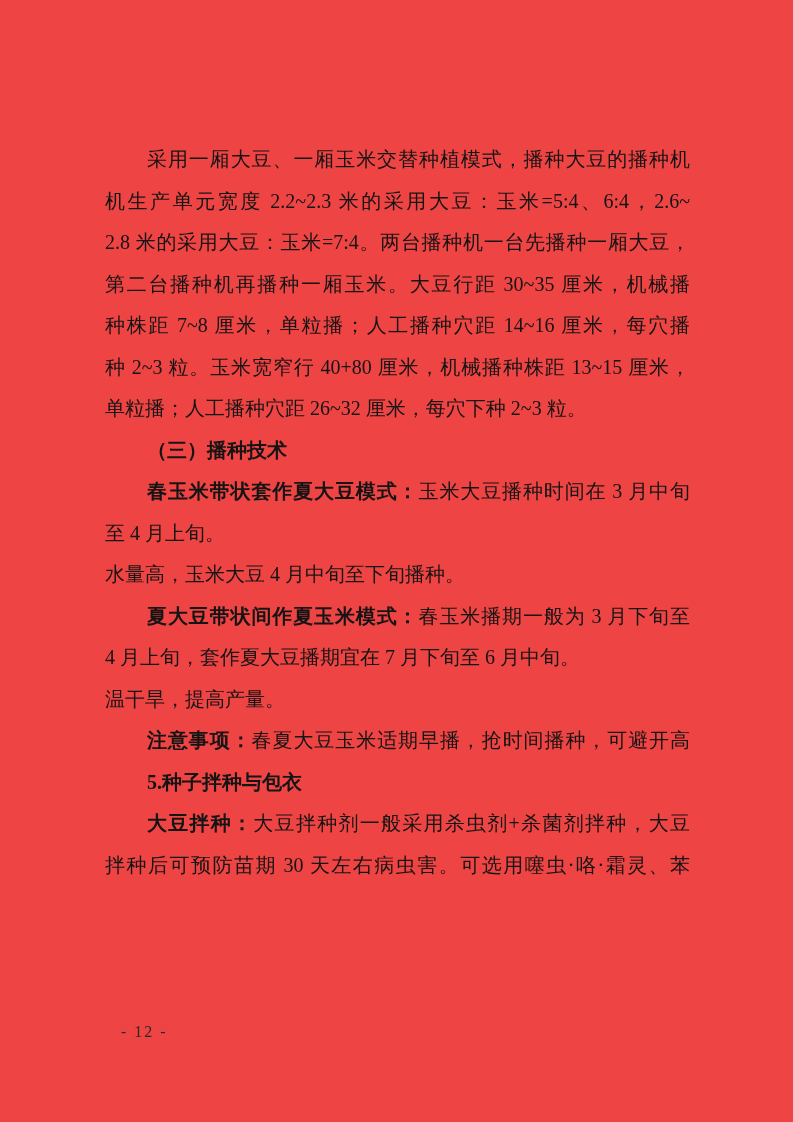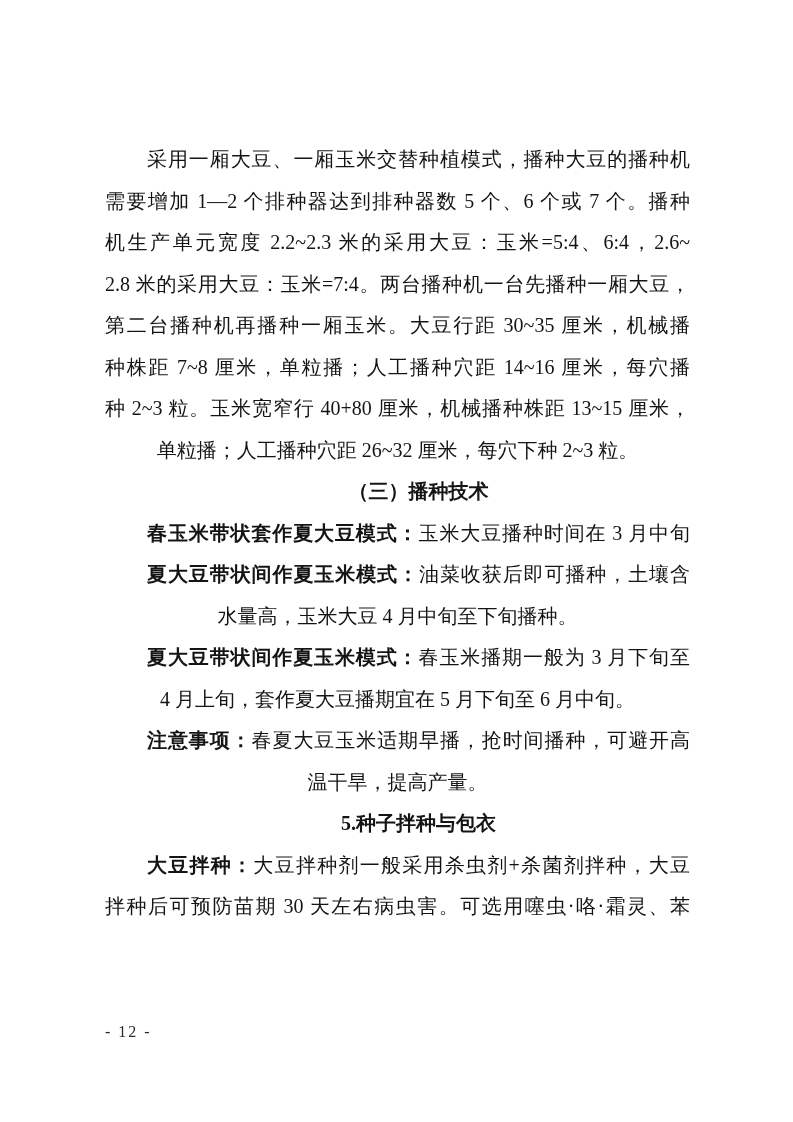--- a/index.html
+++ b/index.html
@@ -4,88 +4,87 @@
 <style>
   html, body {
     margin: 0;
     padding: 0;
     background: #e8e8e8;
   }
   .page {
     position: relative;
     width: 793px;
     height: 1122px;
-    background: #ffffff;
+    background: #ef4444;
     font-family: "Liberation Serif", "DejaVu Serif", serif;
     color: #141414;
     overflow: hidden;
     margin: 0 auto;
   }
   .content {
     position: absolute;
     left: 105px;
     top: 139px;
     width: 585px;
   }
   .line {
     height: 41.5px;
     line-height: 41.5px;
     font-size: 20px;
-    text-align: center;
+    text-align: left;
     white-space: nowrap;
   }
   .just {
     white-space: normal;
     text-align: justify;
     text-align-last: justify;
   }
   .indent {
     padding-left: 42px;
   }
   .h {
     font-weight: bold;
   }
   .page-number {
     position: absolute;
-    left: 105px;
+    left: 121px;
     top: 1020px;
     font-size: 16px;
     line-height: 24px;
     letter-spacing: 2px;
     color: #2a2a2a;
   }
 </style>
 </head>
 <body>
 
 <div class="page">
   <div class="content">
 
     <div class="line just indent">采用一厢大豆、一厢玉米交替种植模式，播种大豆的播种机</div>
-    <div class="line just">需要增加 1—2 个排种器达到排种器数 5 个、6 个或 7 个。播种</div>
     <div class="line just">机生产单元宽度 2.2~2.3 米的采用大豆：玉米=5:4、6:4，2.6~</div>
     <div class="line just">2.8 米的采用大豆：玉米=7:4。两台播种机一台先播种一厢大豆，</div>
     <div class="line just">第二台播种机再播种一厢玉米。大豆行距 30~35 厘米，机械播</div>
     <div class="line just">种株距 7~8 厘米，单粒播；人工播种穴距 14~16 厘米，每穴播</div>
     <div class="line just">种 2~3 粒。玉米宽窄行 40+80 厘米，机械播种株距 13~15 厘米，</div>
     <div class="line">单粒播；人工播种穴距 26~32 厘米，每穴下种 2~3 粒。</div>
 
     <div class="line indent h">（三）播种技术</div>
 
 
     <div class="line just indent"><span class="h">春玉米带状套作夏大豆模式：</span><span>玉米大豆播种时间在 3 月中旬</span></div>
+    <div class="line">至 4 月上旬。</div>
 
-    <div class="line just indent"><span class="h">夏大豆带状间作夏玉米模式：</span><span>油菜收获后即可播种，土壤含</span></div>
     <div class="line">水量高，玉米大豆 4 月中旬至下旬播种。</div>
 
     <div class="line just indent"><span class="h">夏大豆带状间作夏玉米模式：</span><span>春玉米播期一般为 3 月下旬至</span></div>
-    <div class="line">4 月上旬，套作夏大豆播期宜在 5 月下旬至 6 月中旬。</div>
+    <div class="line">4 月上旬，套作夏大豆播期宜在 7 月下旬至 6 月中旬。</div>
 
+    <div class="line">温干旱，提高产量。</div>
     <div class="line just indent"><span class="h">注意事项：</span><span>春夏大豆玉米适期早播，抢时间播种，可避开高</span></div>
-    <div class="line">温干旱，提高产量。</div>
 
     <div class="line indent h">5.种子拌种与包衣</div>
 
     <div class="line just indent"><span class="h">大豆拌种：</span><span>大豆拌种剂一般采用杀虫剂+杀菌剂拌种，大豆</span></div>
     <div class="line just">拌种后可预防苗期 30 天左右病虫害。可选用噻虫·咯·霜灵、苯</div>
 
   </div>
 
   <div class="page-number">- 12 -</div>
 </div>

